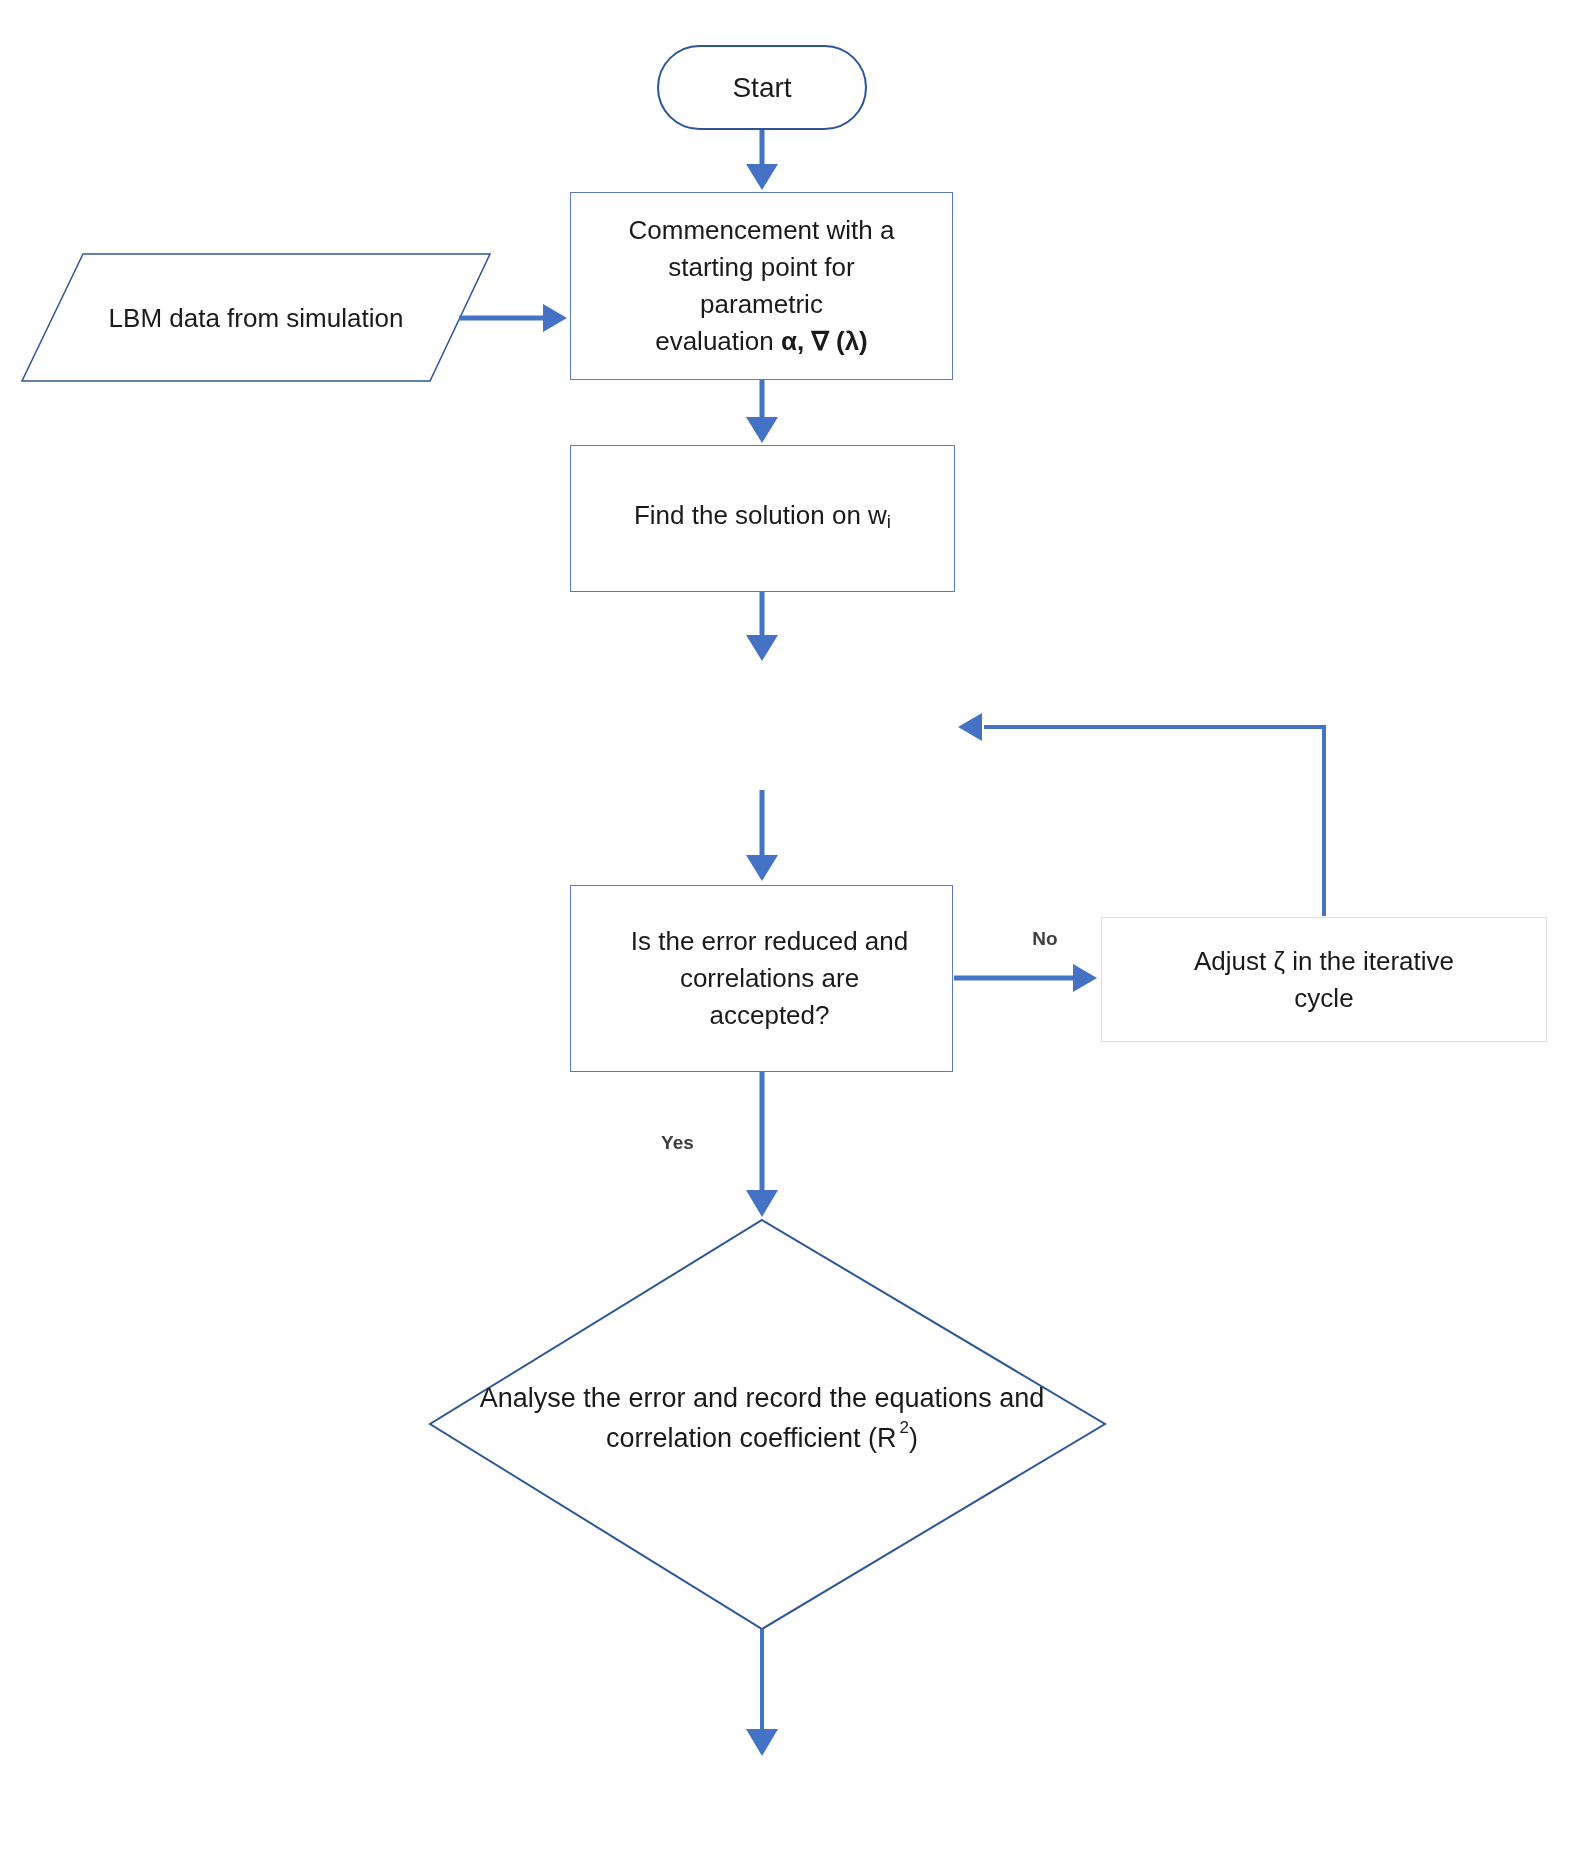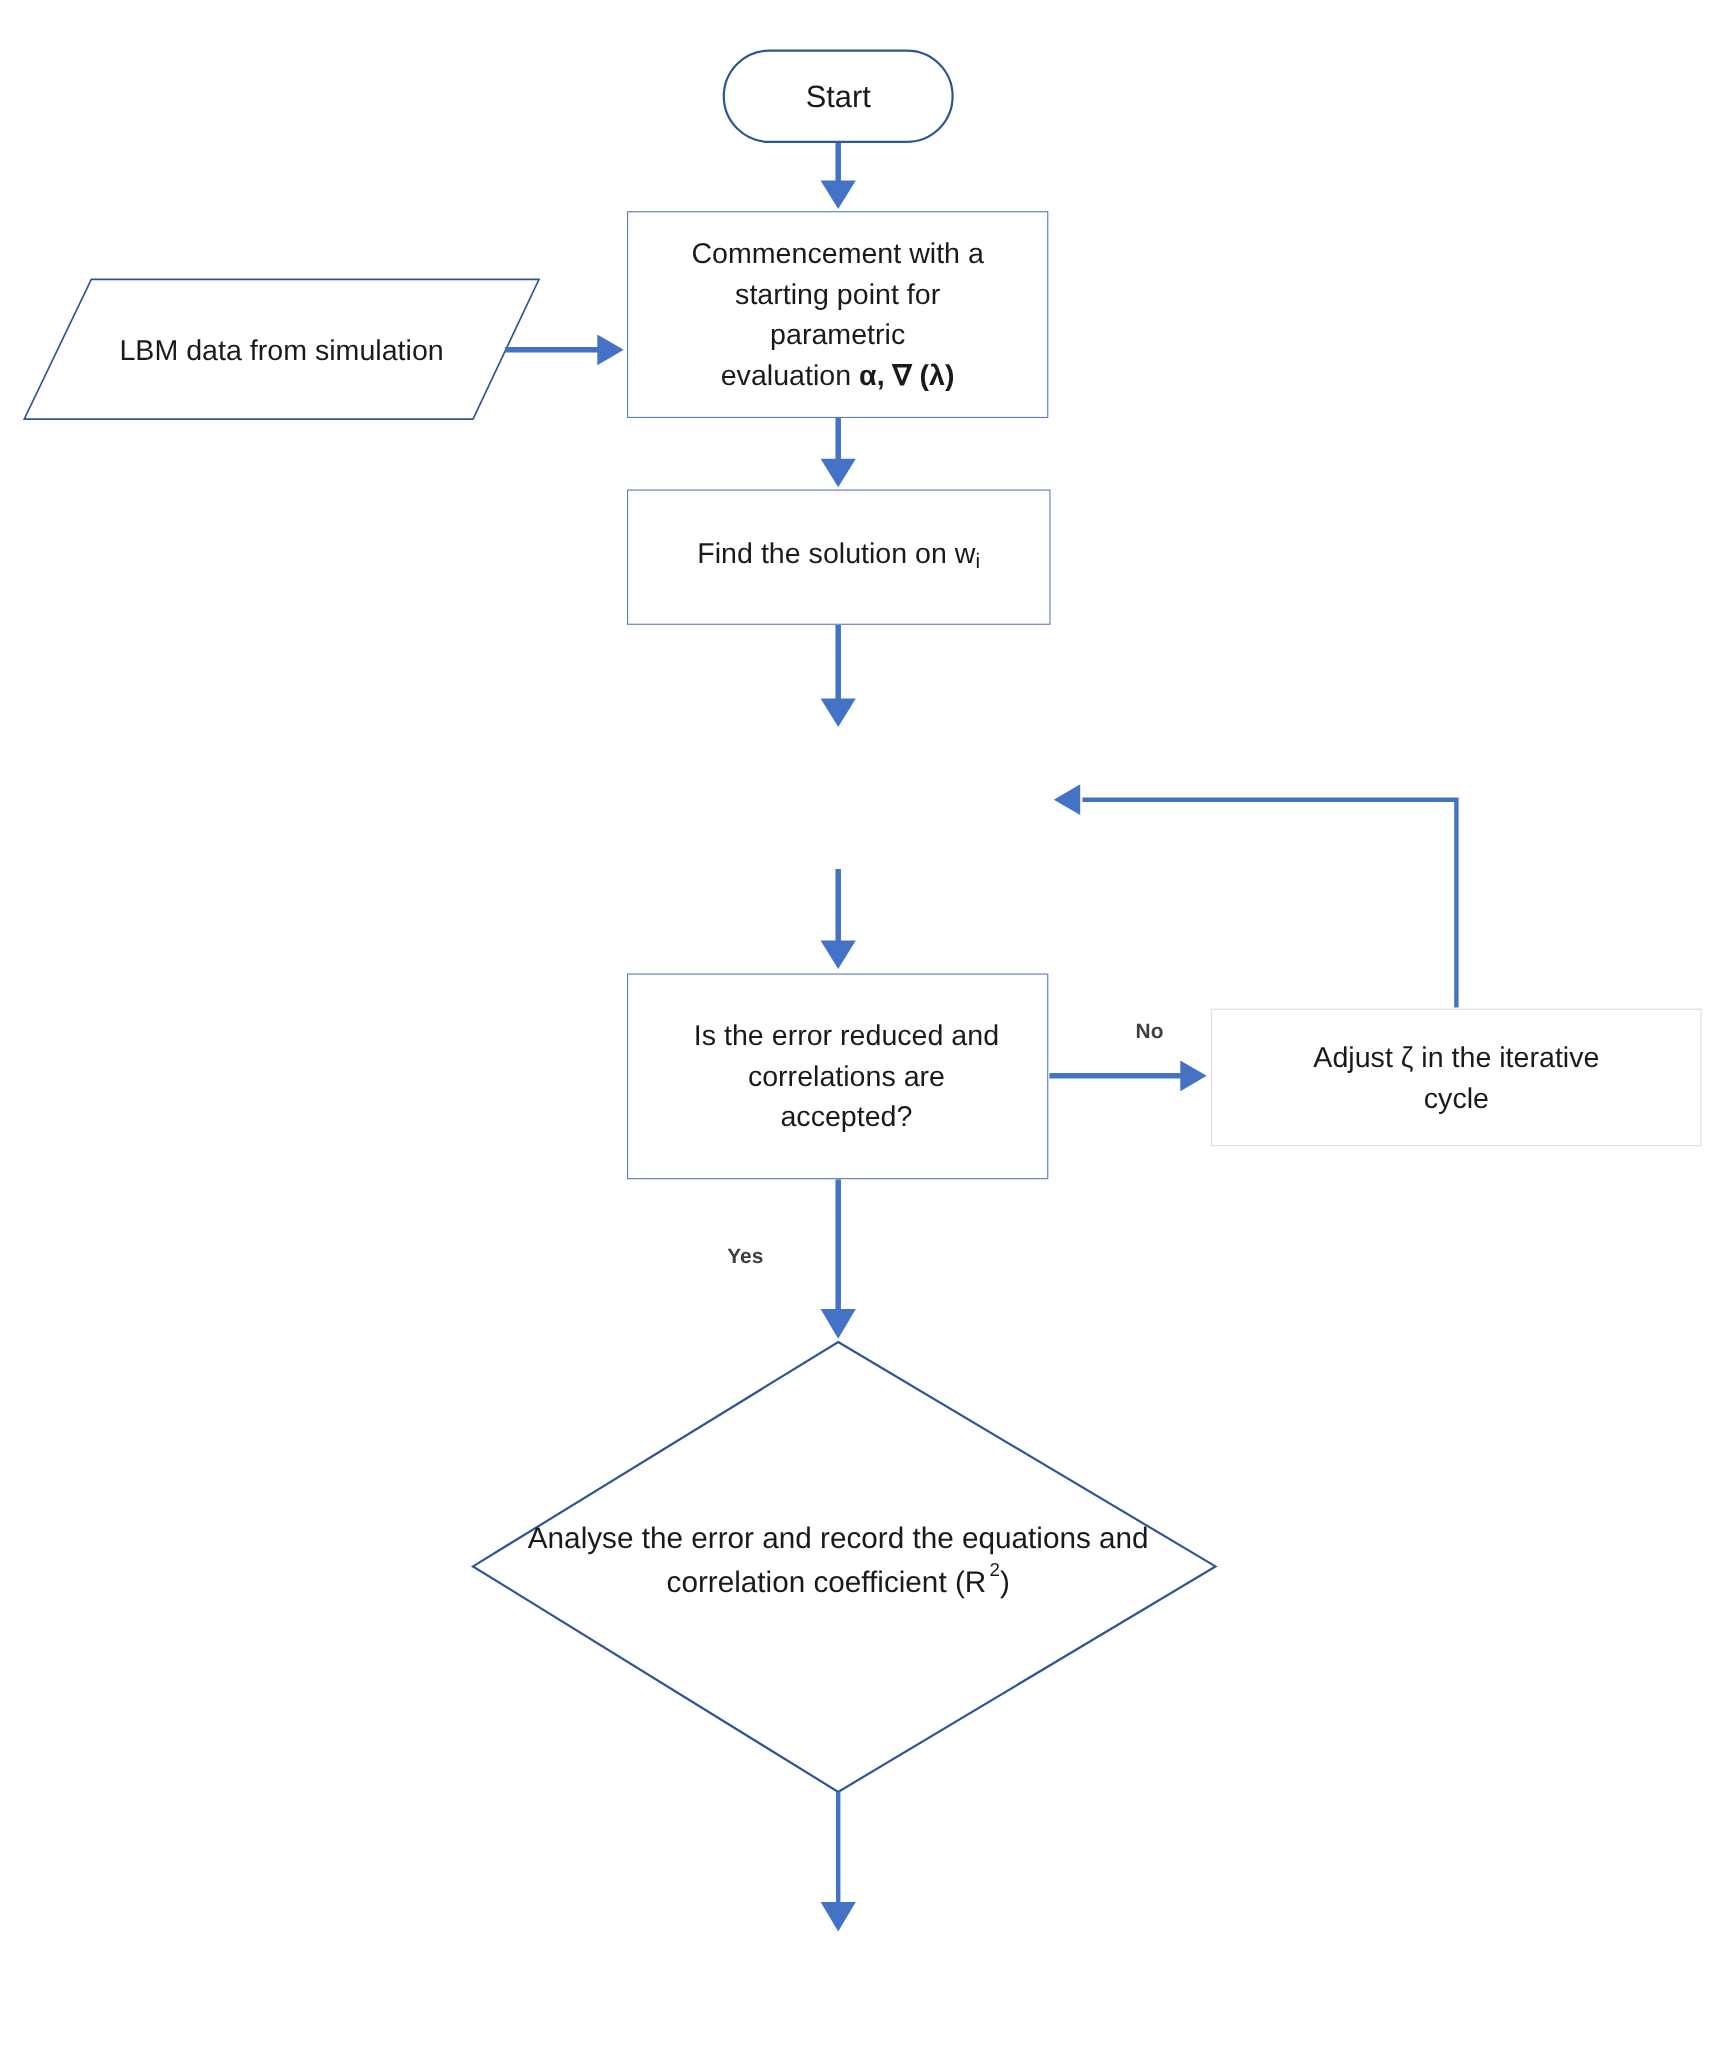--- a/index.html
+++ b/index.html
@@ -83,21 +83,21 @@
 starting point for
 parametric
 evaluation </span><span class="bold-seg">α, ∇ (λ)</span></span>
   </div>
 
   <div class="floating-text para-text" style="left:60px;top:262px;width:392px;height:112px;">
     <span class="txt">LBM data from
 simulation</span>
   </div>
 
-  <div class="node process" style="left:570px;top:445px;width:385px;height:123px;">
+  <div class="node process" style="left:570px;top:445px;width:385px;height:147px;">
     <span class="txt"><span>Find the solution on w</span><span class="sub-seg">i</span></span>
   </div>
 
 
   <div class="node process" style="left:570px;top:885px;width:383px;height:187px;padding-left:16px;">
     <span class="txt">Is the error reduced and
 correlations are
 accepted?</span>
   </div>
 

